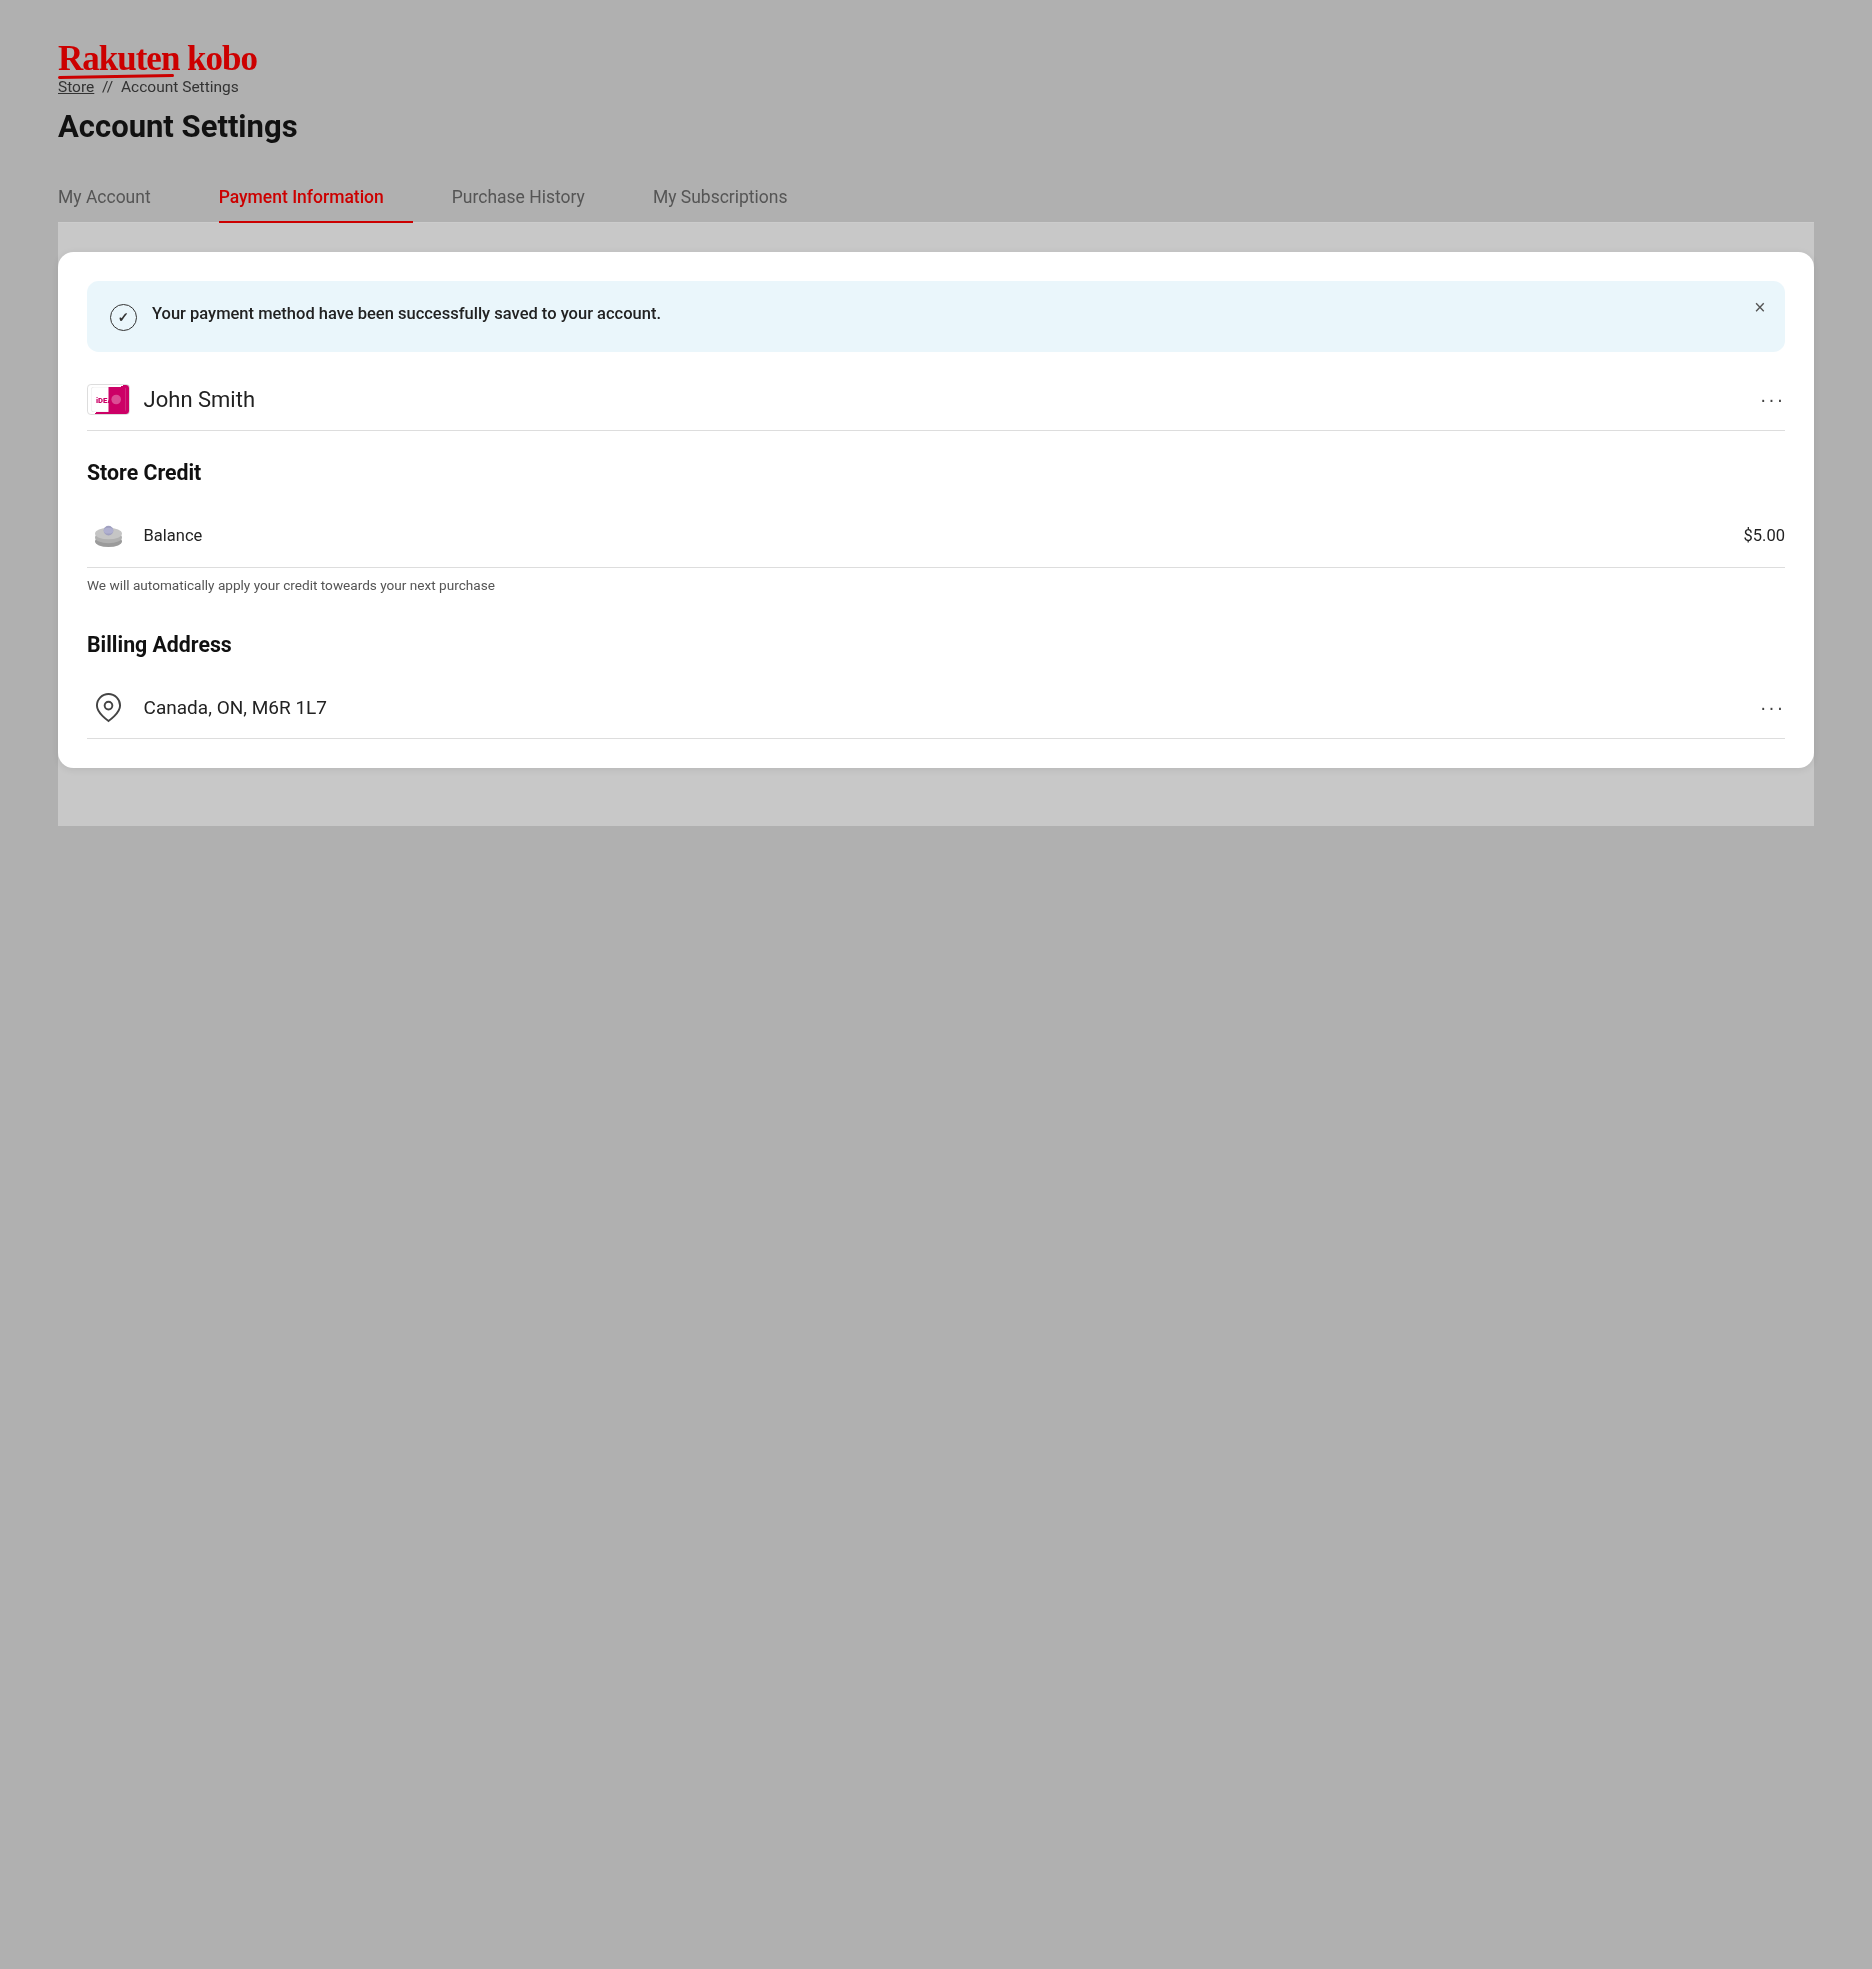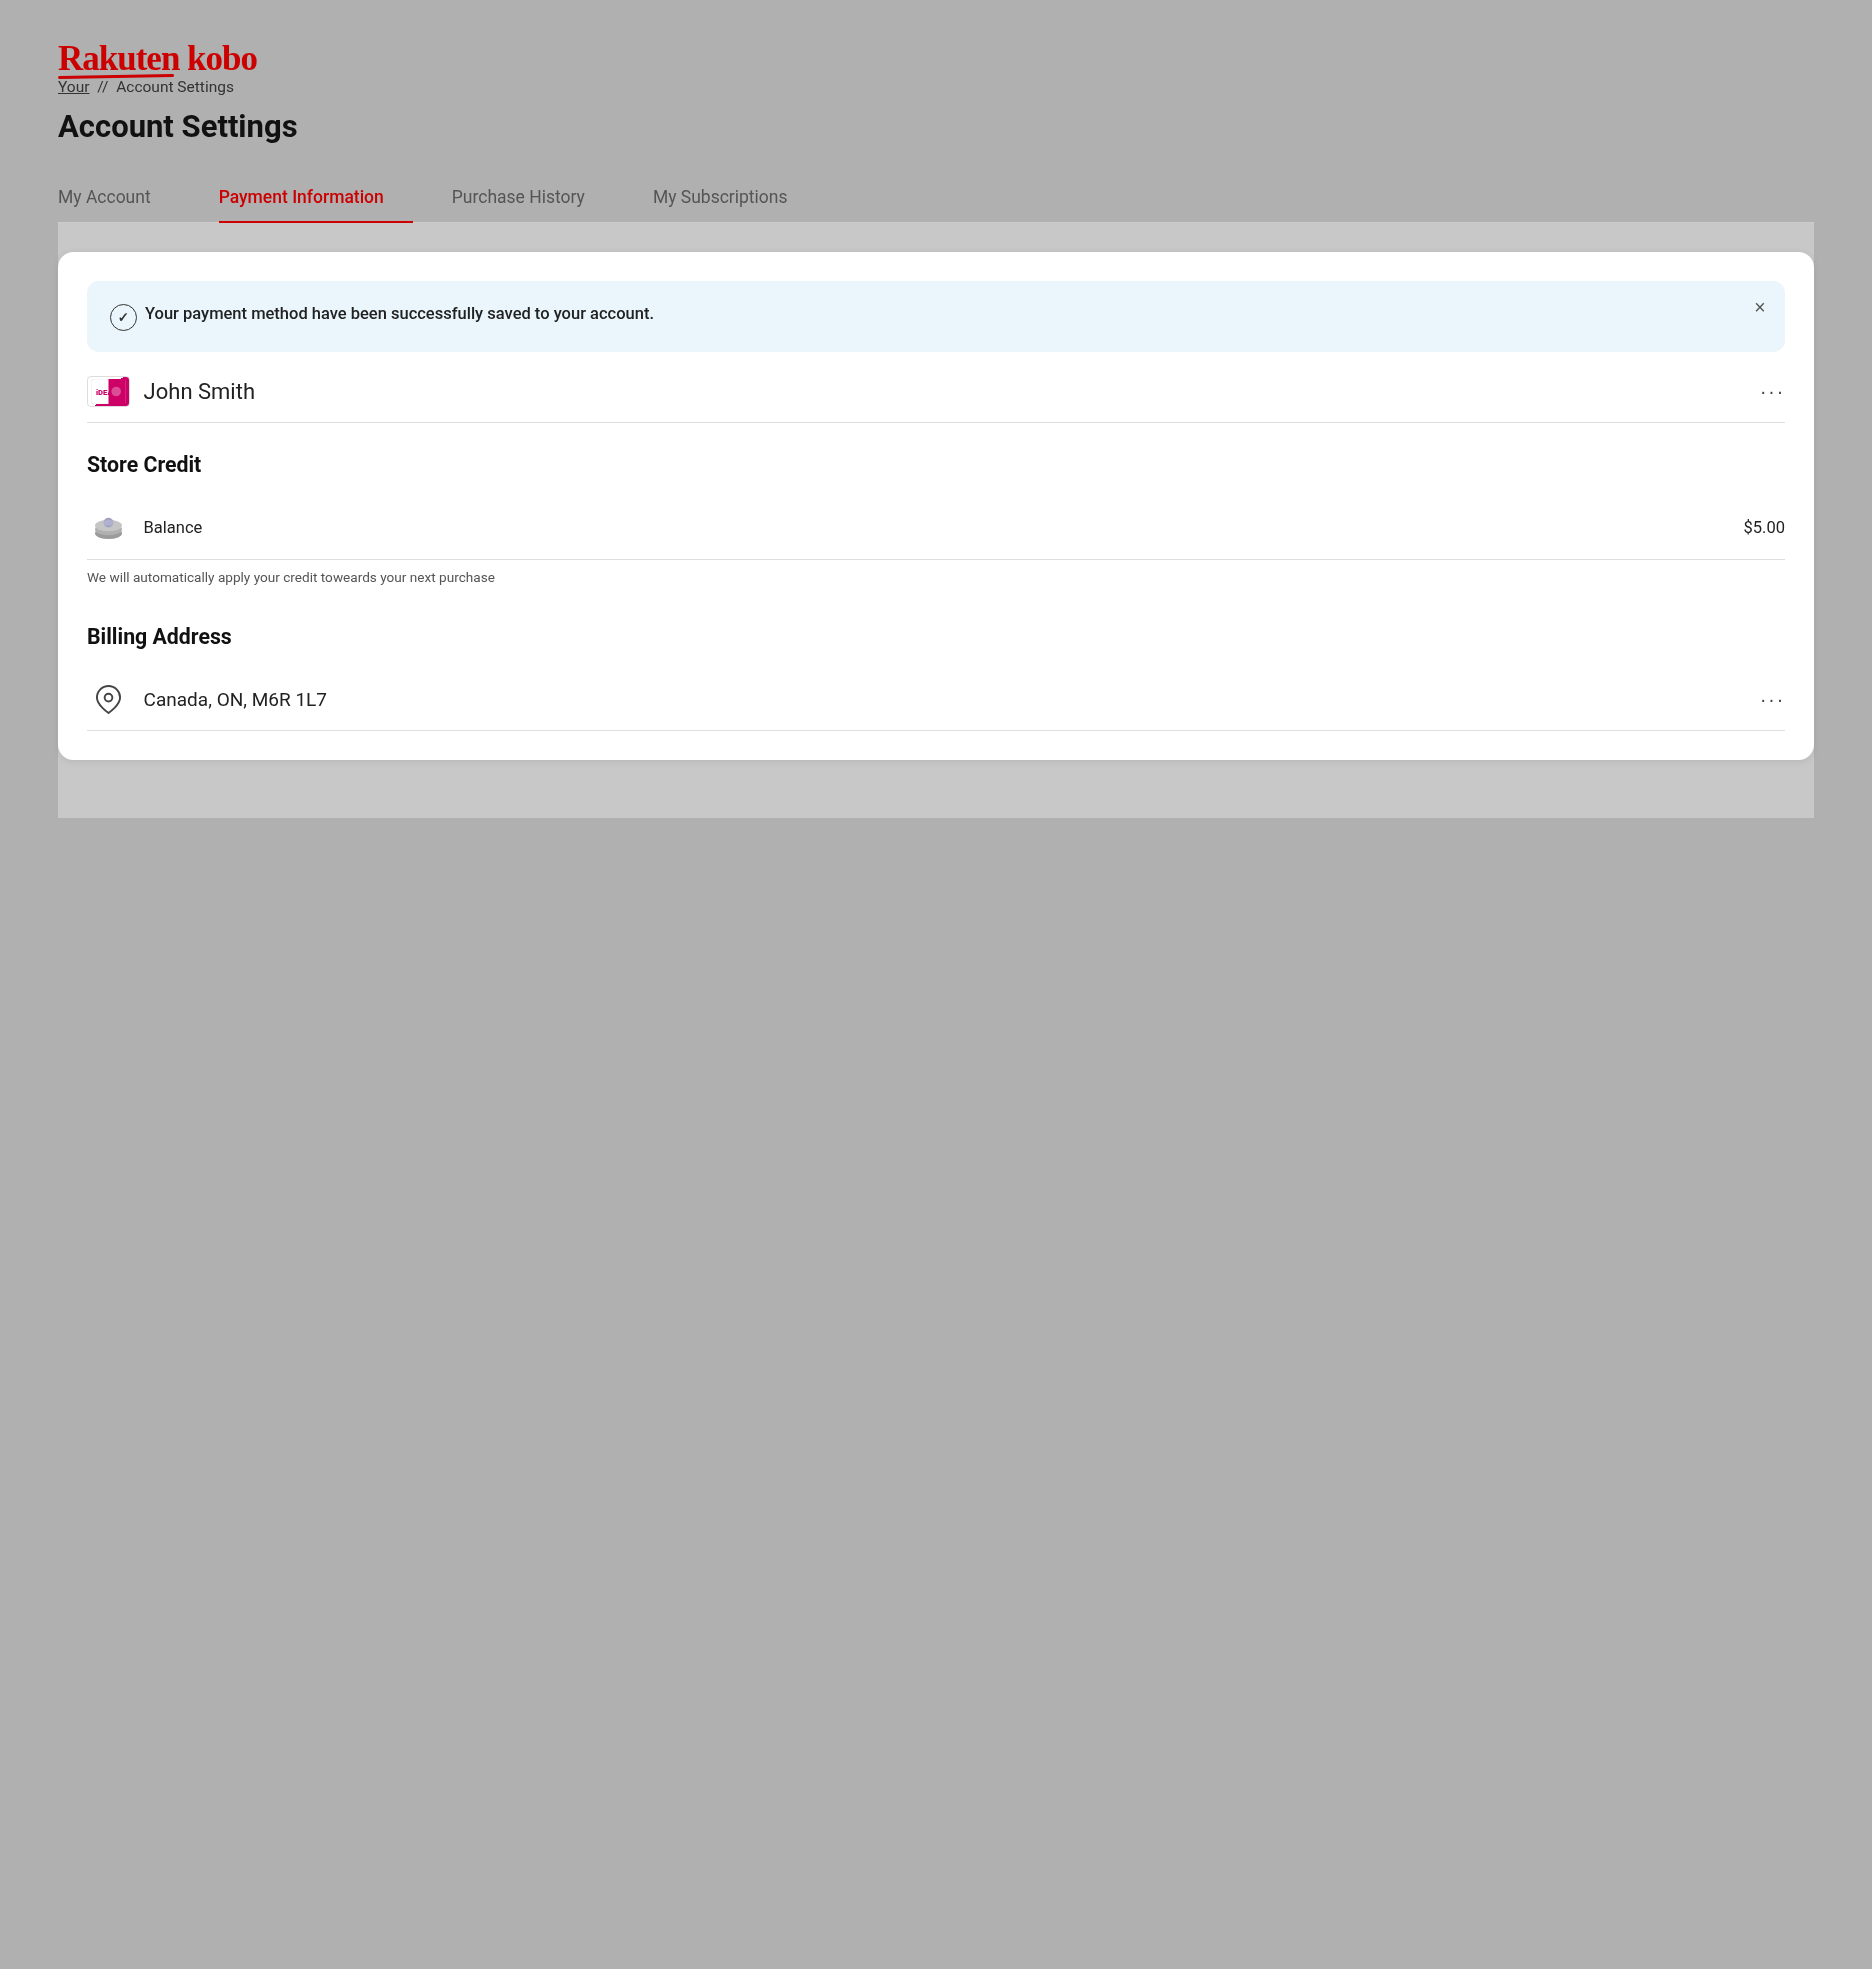--- a/index.html
+++ b/index.html
@@ -99,23 +99,23 @@
       margin-bottom: 29px;
       box-shadow: 0 1.9px 7.8px rgba(0,0,0,0.08);
     }
 
     .success-banner {
       background: #eaf6fb;
       border-radius: 11.6px;
       padding: 21.3px 23px;
       display: flex;
       align-items: flex-start;
-      gap: 8px;
+      gap: 15px;
       position: relative;
-      margin-bottom: 8px;
+      margin-bottom: 16px;
     }
 
     .success-icon {
       width: 27px;
       height: 27px;
       border: 1.9px solid #333;
       border-radius: 50%;
       display: flex;
       align-items: center;
       justify-content: center;
@@ -271,21 +271,21 @@
   </style>
 </head>
 <body>
 
 <div>
   <div class="logo-text">Rakuten kobo</div>
   <div class="logo-underline"></div>
 </div>
 
 <div class="breadcrumb">
-  <span class="breadcrumb-home">Your</span>
+  <span class="breadcrumb-home">Store</span>
   <span class="breadcrumb-sep">//</span>
   <span class="breadcrumb-current">Account Settings</span>
 </div>
 
 <h1 class="page-title">Account Settings</h1>
 
 <div class="tabs">
   <div class="tab">My Account</div>
   <div class="tab active">Payment Information</div>
   <div class="tab">Purchase History</div>

